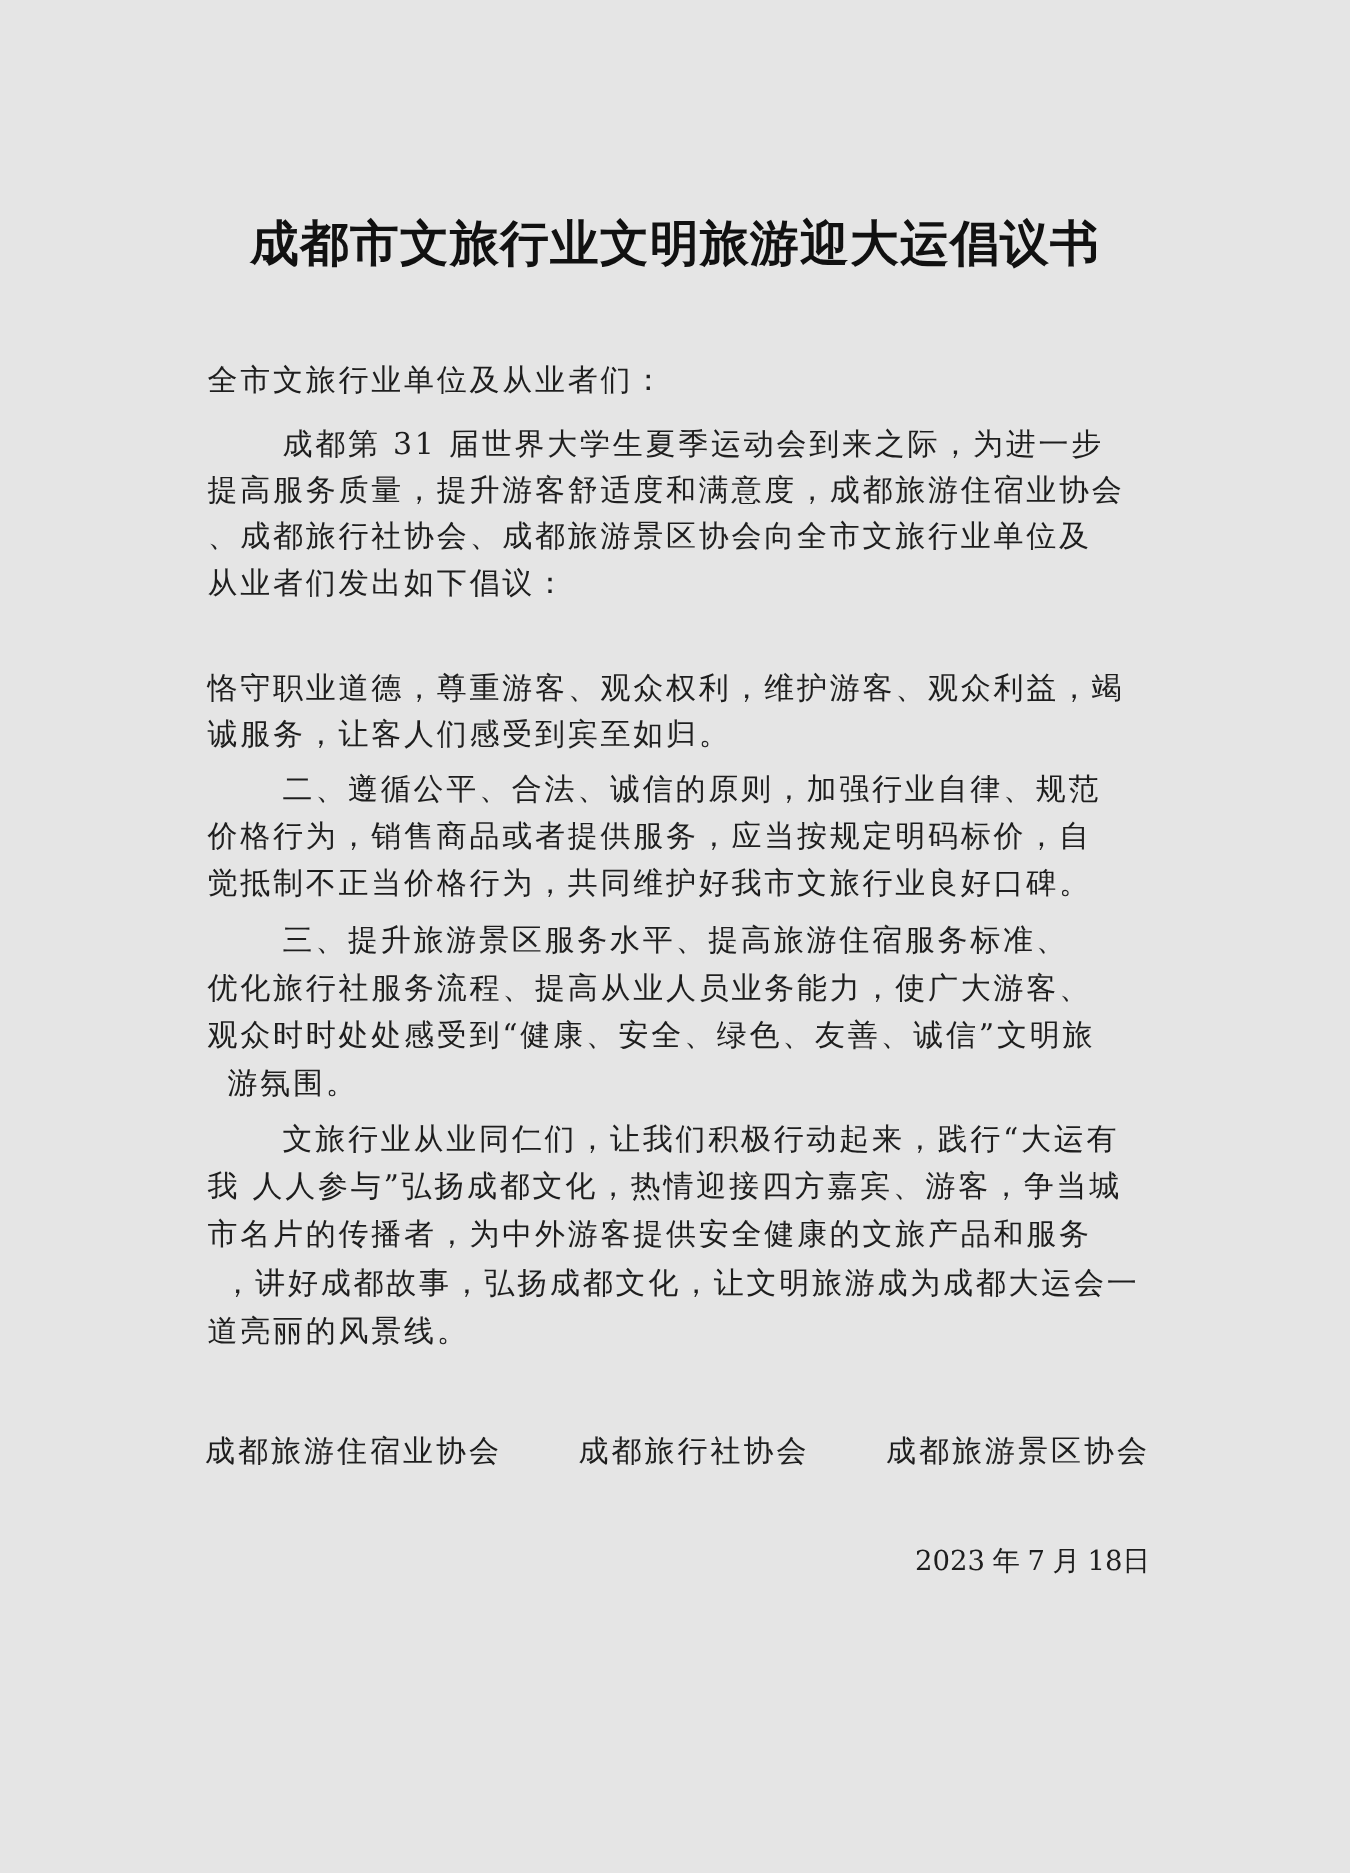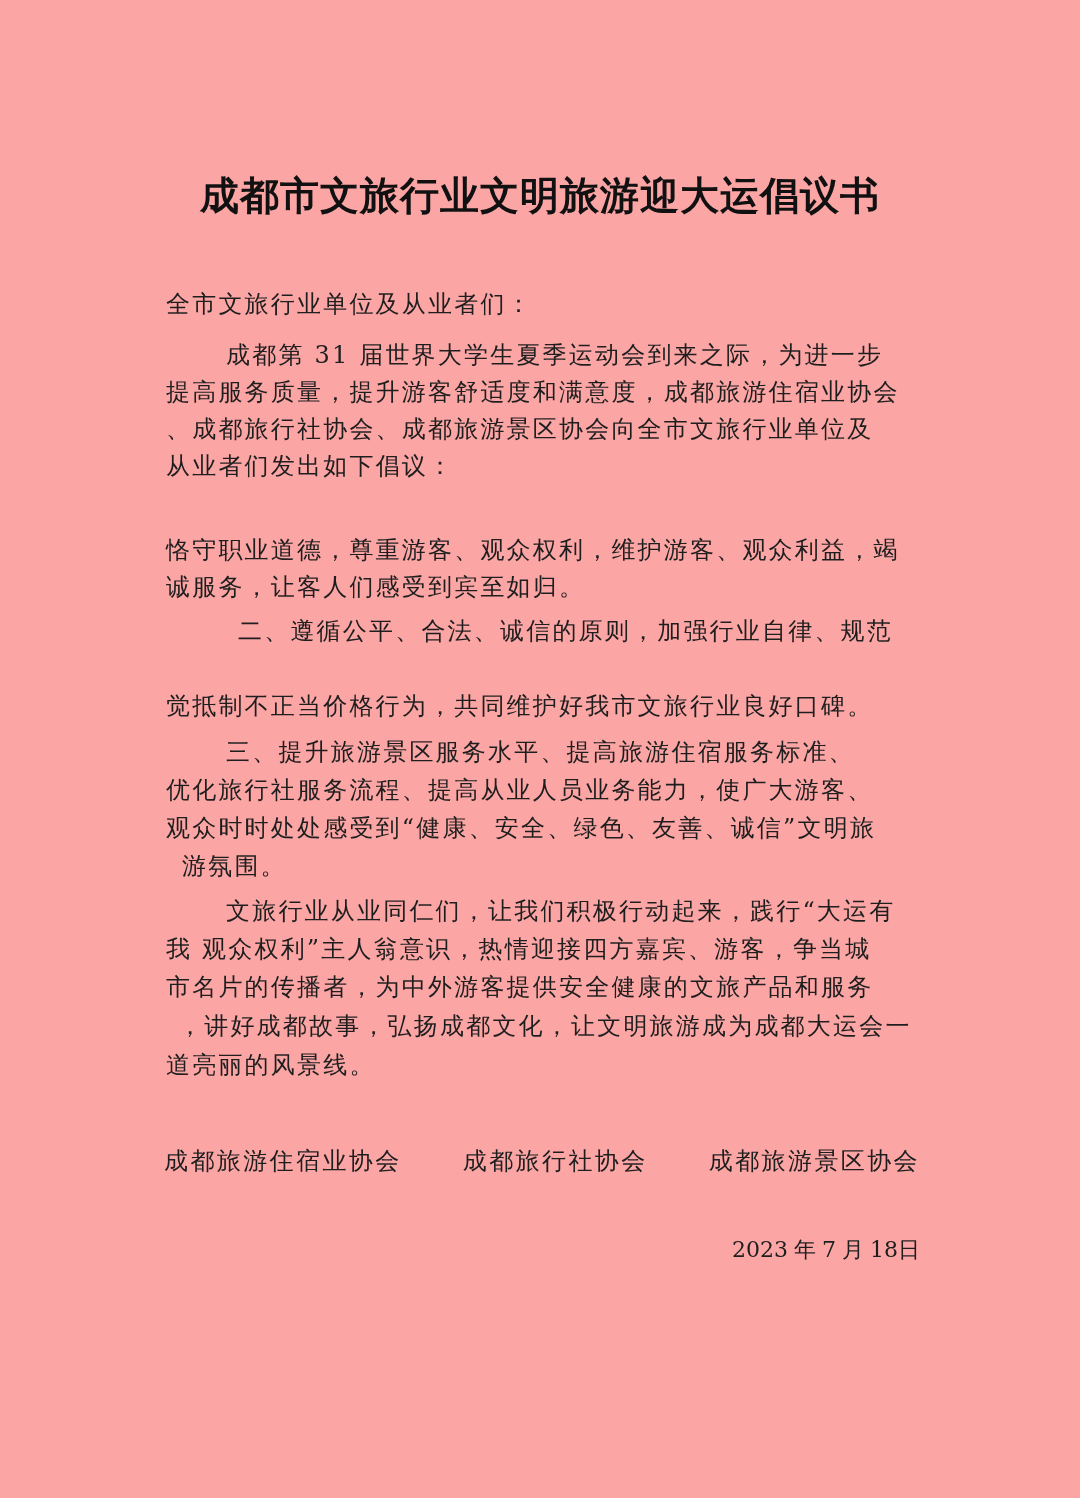--- a/index.html
+++ b/index.html
@@ -13,21 +13,21 @@
       position: relative;
       overflow: hidden;
       color: #1a1a1a;
       font-family: "DejaVu Serif", "Liberation Serif", serif;
     }
     .page {
       position: absolute;
       left: 0; top: 0;
       width: 1080px;
       height: 1498px;
-      background: #fca5a5;
+      background: #e5e5e5;
     }
     .title {
       position: absolute;
       left: 0;
       top: 168px;
       width: 1080px;
       text-align: center;
       font-family: "DejaVu Sans", "Liberation Sans", sans-serif;
       font-size: 39px;
       font-weight: bold;
@@ -80,30 +80,31 @@
   <div class="line" style="top:286px;">全市文旅行业单位及从业者们：</div>
 
   <div class="line indent" style="top:337px;">成都第 31 届世界大学生夏季运动会到来之际，为进一步</div>
   <div class="line" style="top:374px;">提高服务质量，提升游客舒适度和满意度，成都旅游住宿业协会</div>
   <div class="line" style="top:411px;text-align:right;">、成都旅行社协会、成都旅游景区协会向全市文旅行业单位及</div>
   <div class="line" style="top:448px;">从业者们发出如下倡议：</div>
 
   <div class="line" style="top:532px;">恪守职业道德，尊重游客、观众权利，维护游客、观众利益，竭</div>
   <div class="line" style="top:569px;">诚服务，让客人们感受到宾至如归。</div>
 
-  <div class="line indent" style="top:613px;margin-left:12px;">二、遵循公平、合法、诚信的原则，加强行业自律、规范</div>
+  <div class="line indent" style="top:613px;">二、遵循公平、合法、诚信的原则，加强行业自律、规范</div>
+  <div class="line" style="top:651px;">价格行为，销售商品或者提供服务，应当按规定明码标价，自</div>
   <div class="line" style="top:688px;">觉抵制不正当价格行为，共同维护好我市文旅行业良好口碑。</div>
 
   <div class="line indent" style="top:734px;">三、提升旅游景区服务水平、提高旅游住宿服务标准、</div>
   <div class="line" style="top:772px;">优化旅行社服务流程、提高从业人员业务能力，使广大游客、</div>
   <div class="line" style="top:810px;">观众时时处处感受到“健康、安全、绿色、友善、诚信”文明旅</div>
   <div class="line" style="top:848px;margin-left:16px;">游氛围。</div>
 
   <div class="line indent" style="top:893px;">文旅行业从业同仁们，让我们积极行动起来，践行“大运有</div>
-  <div class="line" style="top:931px;">我  观众权利”主人翁意识，热情迎接四方嘉宾、游客，争当城</div>
+  <div class="line" style="top:931px;">我  人人参与”弘扬成都文化，热情迎接四方嘉宾、游客，争当城</div>
   <div class="line" style="top:969px;">市名片的传播者，为中外游客提供安全健康的文旅产品和服务</div>
   <div class="line" style="top:1008px;margin-left:12px;">，讲好成都故事，弘扬成都文化，让文明旅游成为成都大运会一</div>
   <div class="line" style="top:1047px;">道亮丽的风景线。</div>
 
   <div class="signers">
     <span>成都旅游住宿业协会</span>
     <span>成都旅行社协会</span>
     <span>成都旅游景区协会</span>
   </div>
 

